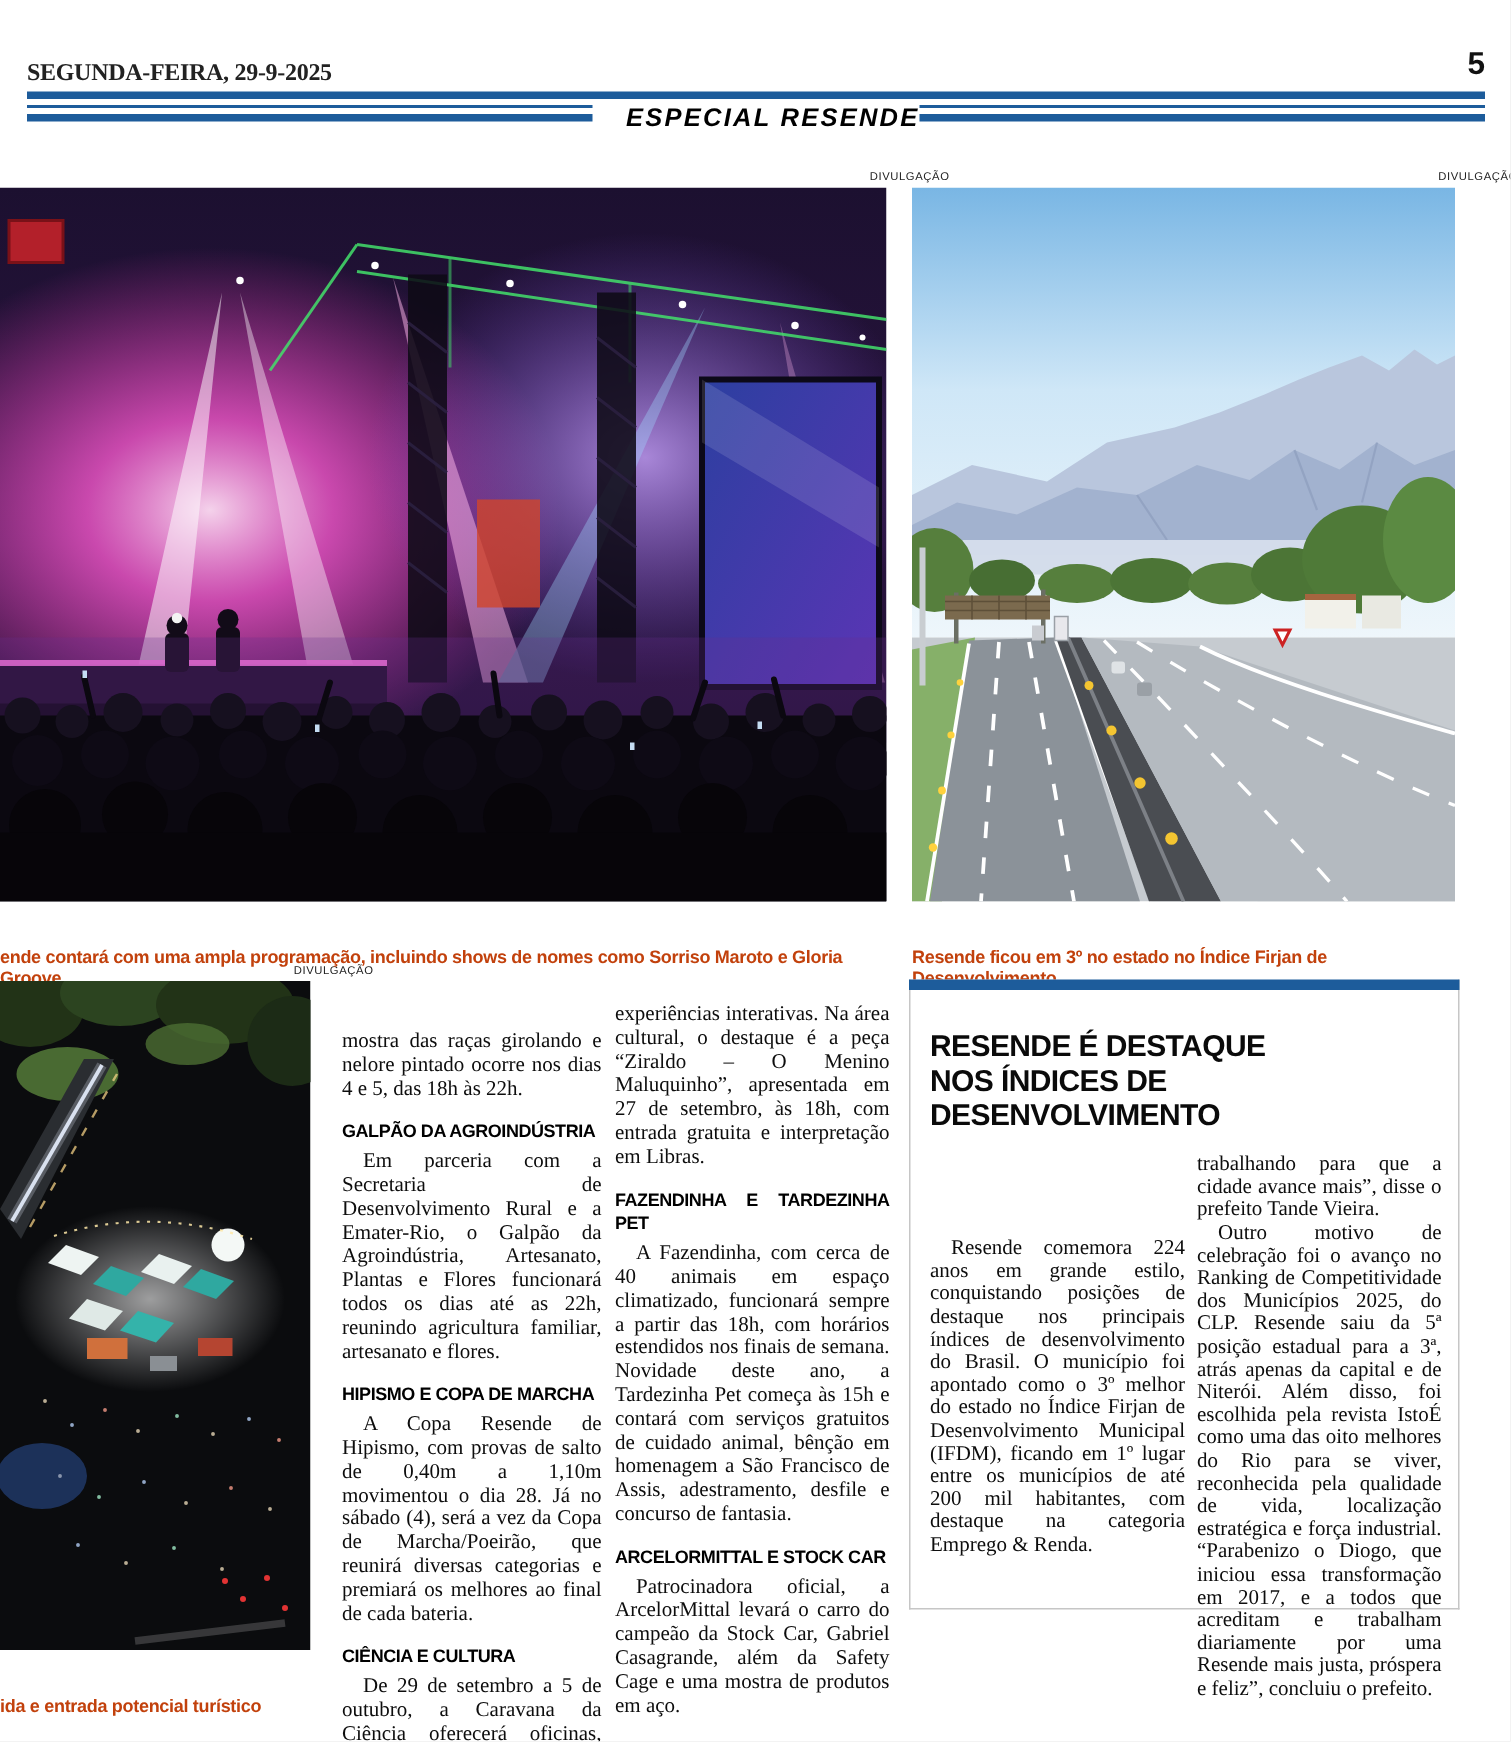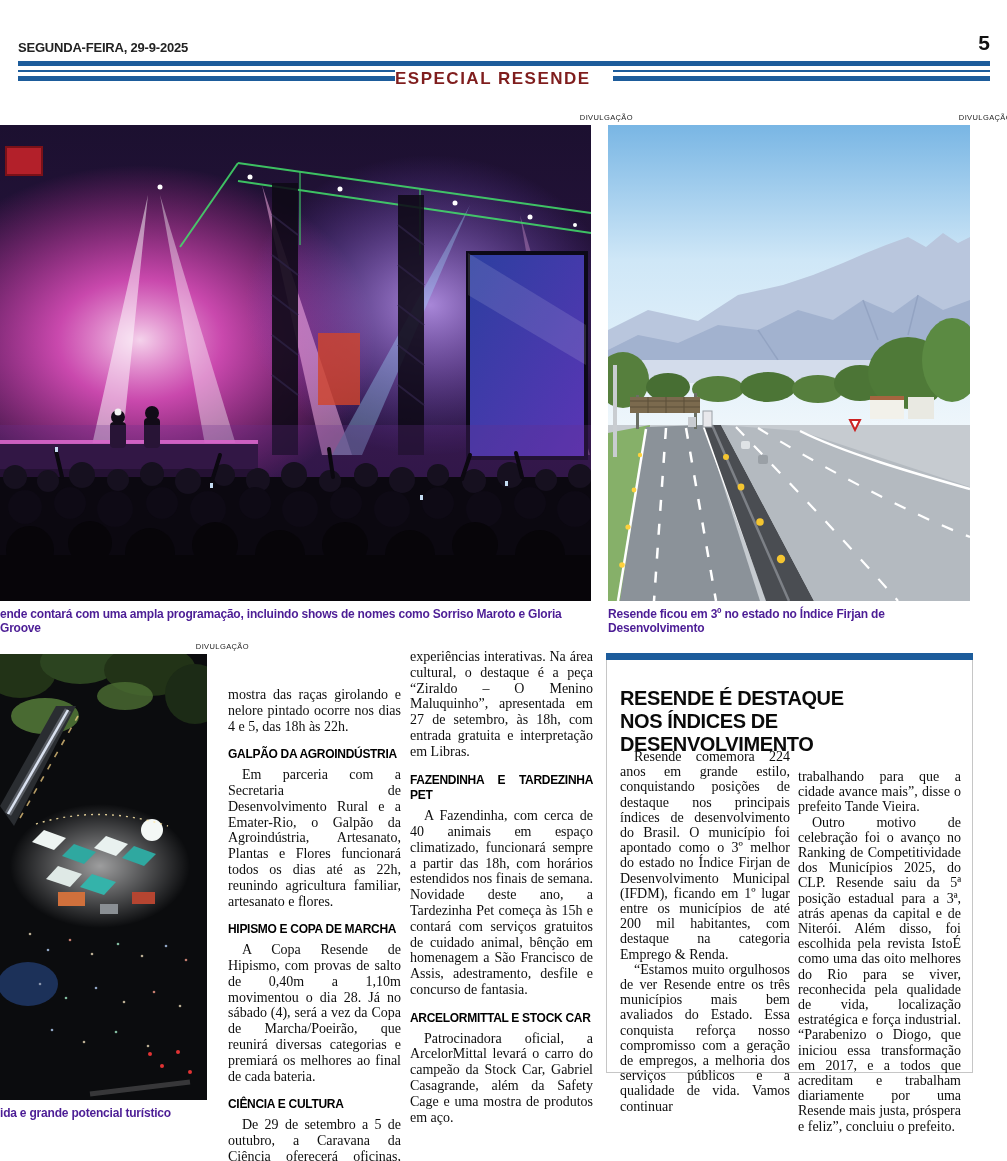--- a/index.html
+++ b/index.html
@@ -1,51 +1,51 @@
 <!DOCTYPE html>
 <html lang="pt"><head>
 <meta charset="utf-8">
 <style>
   html,body{margin:0;padding:0;background:#e9e9e9;}
   .page{position:relative;width:1007px;height:1161px;background:#ffffff;overflow:hidden;
         font-family:"Liberation Sans",sans-serif;color:#111;}
   .abs{position:absolute;}
 
   
-  .date{left:18px;top:40px;font-size:13px;font-weight:bold;letter-spacing:-.2px;color:#222;}
+  .date{left:18px;top:40px;font-size:16px;font-weight:bold;letter-spacing:-.2px;color:#222;font-family:Liberation Serif, serif;}
   .pagenum{right:17px;top:31px;font-size:21px;font-weight:bold;color:#111;}
   .rule{background:#1d5c9b;}
   .rule-top{left:18px;top:61px;width:972px;height:5px;}
   .flank-thin{top:70px;height:2px;}
   .flank-thick{top:76px;height:5px;}
   .fl-l{left:18px;width:377px;}
   .fl-r{left:613px;width:377px;}
-  .section-title{left:395px;top:69px;width:218px;text-align:left;font-size:17px;font-weight:bold;
-                 letter-spacing:1.5px;color:#7f1d1d;}
+  .section-title{left:395px;top:69px;width:218px;text-align:right;font-size:17px;font-weight:bold;
+                 letter-spacing:1.5px;color:#000000;font-style:italic;}
 
   
   .credit{font-size:7.5px;letter-spacing:.4px;color:#222;text-align:right;padding-left:42px;}
   .credit1{left:0;top:113px;width:591px;}
   .credit2{left:608px;top:113px;width:362px;}
   .credit3{left:0;top:642px;width:207px;}
-  .caption{font-size:12px;font-weight:bold;letter-spacing:-.2px;color:#4c1d95;line-height:14px;}
+  .caption{font-size:12px;font-weight:bold;letter-spacing:-.2px;color:#c2410c;line-height:14px;margin-top:24px;}
   .cap1{left:0;top:607px;width:600px;}
   .cap2{left:608px;top:607px;width:362px;}
   .cap3{left:0;top:1106px;width:220px;}
 
   .photo{display:block;}
   .photo-concert{left:0;top:125px;width:591px;height:476px;}
   .photo-highway{left:608px;top:125px;width:362px;height:476px;}
   .photo-aerial{left:0;top:654px;width:207px;height:446px;}
 
   
   .bodycol{font-family:"Liberation Serif",serif;font-size:14px;line-height:15.8px;text-align:justify;
            hyphens:auto;-webkit-hyphens:auto;color:#0d0d0d;}
   .col1{left:228px;top:687px;width:173px;}
-  .col2{left:410px;top:649px;width:183px;}
+  .col2{left:410px;top:669px;width:183px;}
   .bodycol p{margin:0;text-indent:14px;}
   .bodycol p.cont{text-indent:0;}
   .subhead{font-family:"Liberation Sans",sans-serif;font-size:12px;font-weight:bold;
            letter-spacing:-.3px;margin:13px 0 4px 0;color:#000;}
 
   
   .box{left:606px;top:653px;width:367px;height:420px;border:1px solid #c6c6c6;border-top:none;
        box-sizing:border-box;background:#fff;}
   .box-bar{position:absolute;left:-1px;top:0;width:367px;height:7px;background:#1d5c9b;}
   .box-headline{position:absolute;left:13px;top:17px;width:340px;font-size:20px;line-height:23px;
@@ -344,21 +344,21 @@
     </g>
     <ellipse cx="28" cy="330" rx="30" ry="22" fill="#3b6fd4" opacity=".38"></ellipse>
     <g fill="#e23333">
       <circle cx="150" cy="400" r="2"></circle>
         <circle cx="162" cy="412" r="2"></circle>
       <circle cx="178" cy="398" r="2"></circle>
         <circle cx="190" cy="418" r="2"></circle>
     </g>
     <path d="M90 440 L190 428" stroke="#ffffff" stroke-width="5" opacity=".18" fill="none"></path>
   </svg>
-  <div class="abs caption cap3">ida e grande potencial turístico</div>
+  <div class="abs caption cap3">ida e entrada potencial turístico</div>
 
   <div class="abs bodycol col1">
     <p class="cont">mostra das raças girolando e nelore pintado ocorre nos dias 4 e 5, das 18h às 22h.</p>
     <h4 class="subhead">GALPÃO DA AGROINDÚSTRIA</h4>
     <p>Em parceria com a Secretaria de Desenvolvimento Rural e a Emater-Rio, o Galpão da Agroindústria, Artesanato, Plantas e Flores funcionará todos os dias até as 22h, reunindo agricultura familiar, artesanato e flores.</p>
     <h4 class="subhead">HIPISMO E COPA DE MARCHA</h4>
     <p>A Copa Resende de Hipismo, com provas de salto de 0,40m a 1,10m movimentou o dia 28. Já no sábado (4), será a vez da Copa de Marcha/Poeirão, que reunirá diversas categorias e premiará os melhores ao final de cada bateria.</p>
     <h4 class="subhead">CIÊNCIA E CULTURA</h4>
     <p>De 29 de setembro a 5 de outubro, a Caravana da Ciência oferecerá oficinas, atividades práticas e</p>
   </div>
@@ -371,21 +371,20 @@
     <p>Patrocinadora oficial, a ArcelorMittal levará o carro do campeão da Stock Car, Gabriel Casagrande, além da Safety Cage e uma mostra de produtos em aço.</p>
   </div>
 
   <div class="abs box">
     <div class="box-bar"></div>
     <h2 class="box-headline">RESENDE É DESTAQUE
 NOS ÍNDICES DE DESENVOLVIMENTO</h2>
     <div class="box-cols">
       <div class="box-col box-colA">
         <p>Resende comemora 224 anos em grande estilo, conquistando posições de destaque nos principais índices de desenvolvimento do Brasil. O município foi apontado como o 3º melhor do estado no Índice Firjan de Desenvolvimento Municipal (IFDM), ficando em 1º lugar entre os municípios de até 200 mil habitantes, com destaque na categoria Emprego &amp; Renda.</p>
-        <p>“Estamos muito orgulhosos de ver Resende entre os três municípios mais bem avaliados do Estado. Essa conquista reforça nosso compromisso com a geração de empregos, a melhoria dos serviços públicos e a qualidade de vida. Vamos continuar</p>
       </div>
       <div class="box-col box-colB">
         <p class="cont">trabalhando para que a cidade avance mais”, disse o prefeito Tande Vieira.</p>
         <p>Outro motivo de celebração foi o avanço no Ranking de Competitividade dos Municípios 2025, do CLP. Resende saiu da 5ª posição estadual para a 3ª, atrás apenas da capital e de Niterói. Além disso, foi escolhida pela revista IstoÉ como uma das oito melhores do Rio para se viver, reconhecida pela qualidade de vida, localização estratégica e força industrial. “Parabenizo o Diogo, que iniciou essa transformação em 2017, e a todos que acreditam e trabalham diariamente por uma Resende mais justa, próspera e feliz”, concluiu o prefeito.</p>
       </div>
     </div>
   </div>
 
 </div>
 

